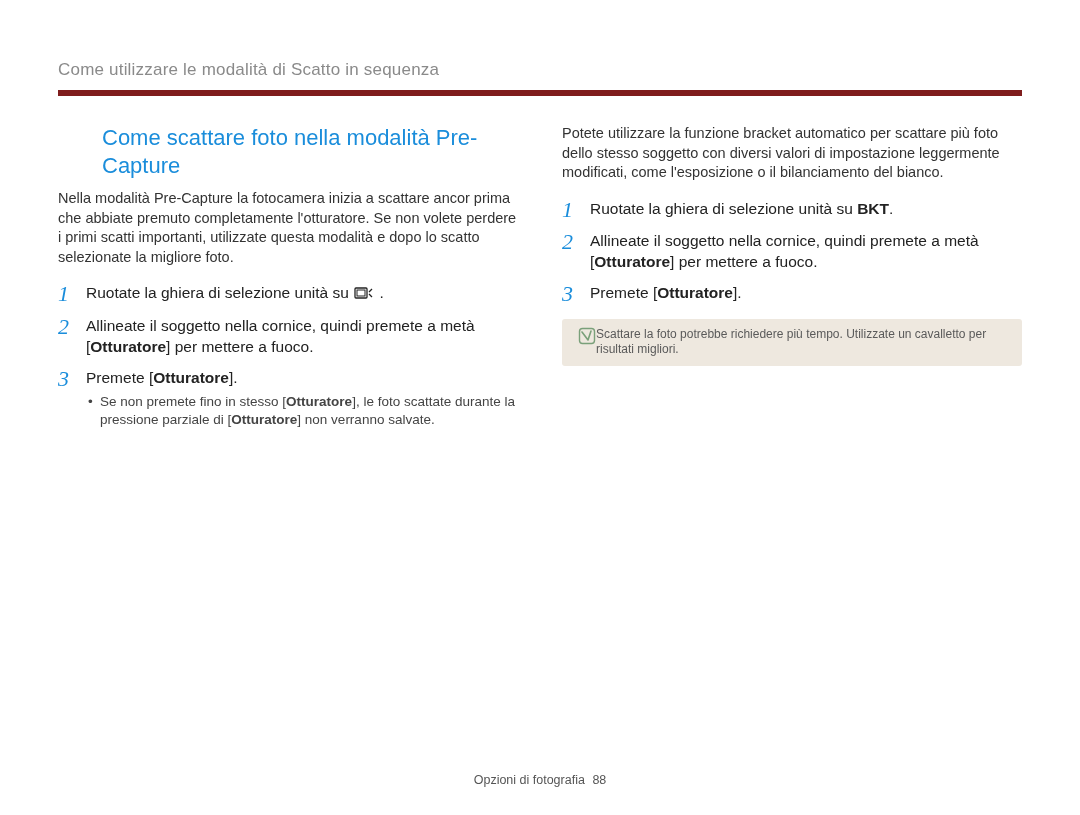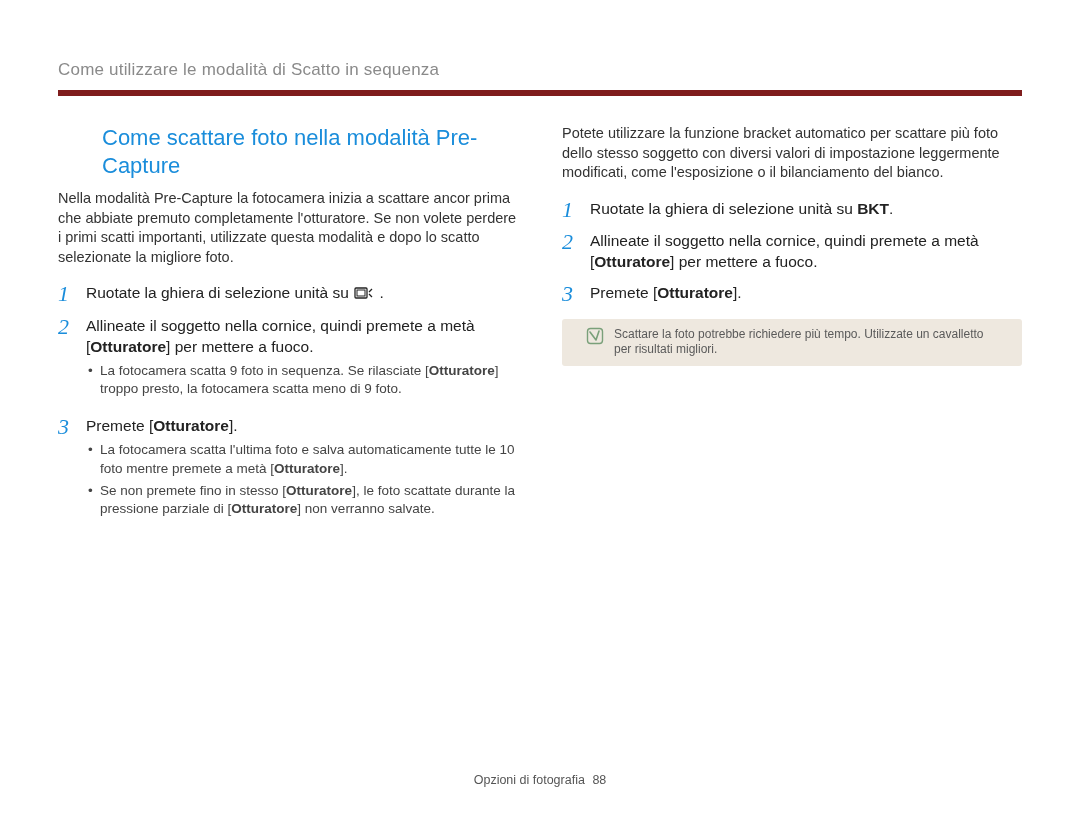--- a/index.html
+++ b/index.html
@@ -84,27 +84,27 @@
     position: absolute;
     left: 2px;
     top: 0;
     color: #444;
   }
   .sublist li b { font-weight: 700; }
   .note-box {
     display: flex;
     background: #eee8df;
     border-radius: 3px;
-    padding: 8px 24px;
+    padding: 8px 16px;
     margin-top: 14px;
     font-size: 12px;
     color: #5a5a5a;
     line-height: 1.3;
     align-items: flex-start;
-    gap: 10px;
+    gap: 0;
   }
   .note-icon {
     flex: 0 0 18px;
     height: 18px;
   }
   .note-icon svg { display: block; }
   .footer {
     position: absolute;
     bottom: 28px;
     left: 0;
@@ -146,36 +146,28 @@
             </svg>
           </span>
           <span>.</span>
         </div>
       </div>
 
       <div class="step">
         <div class="step-num">2</div>
         <div class="step-body">
           <span>Allineate il soggetto nella cornice, quindi premete a metà [</span><b>Otturatore</b><span>] per mettere a fuoco.</span>
-          <ul class="sublist">
-            <li>
-              <span>La fotocamera scatta 9 foto in sequenza. Se rilasciate [</span><b>Otturatore</b><span>] troppo presto, la fotocamera scatta meno di 9 foto.</span>
-            </li>
-          </ul>
         </div>
       </div>
 
       <div class="step">
         <div class="step-num">3</div>
         <div class="step-body">
           <span>Premete [</span><b>Otturatore</b><span>].</span>
           <ul class="sublist">
-            <li>
-              <span>La fotocamera scatta l'ultima foto e salva automaticamente tutte le 10 foto mentre premete a metà [</span><b>Otturatore</b><span>].</span>
-            </li>
             <li>
               <span>Se non premete fino in stesso [</span><b>Otturatore</b><span>], le foto scattate durante la pressione parziale di [</span><b>Otturatore</b><span>] non verranno salvate.</span>
             </li>
           </ul>
         </div>
       </div>
     </div>
 
     <div class="col">
       <p class="intro">Potete utilizzare la funzione bracket automatico per scattare più foto dello stesso soggetto con diversi valori di impostazione leggermente modificati, come l'esposizione o il bilanciamento del bianco.</p>

